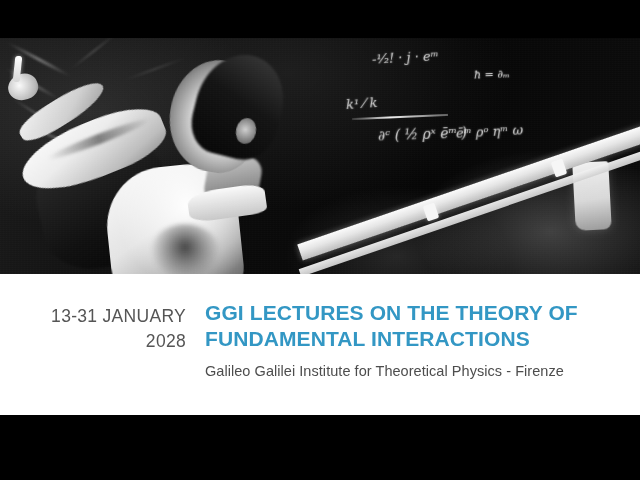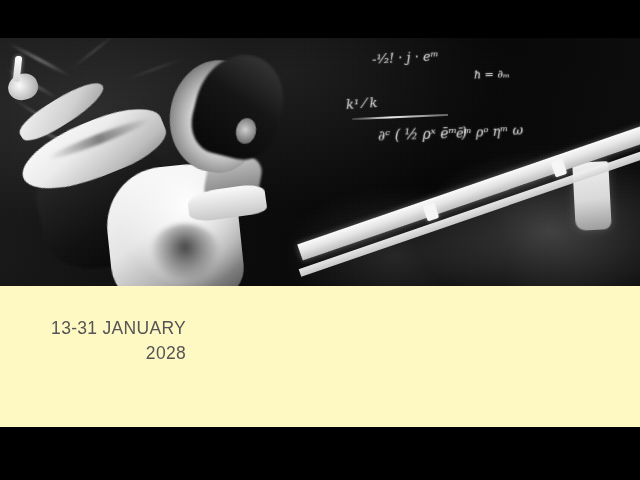--- a/index.html
+++ b/index.html
@@ -298,24 +298,24 @@
     position: absolute;
     inset: 0;
     pointer-events: none;
     background: radial-gradient(ellipse 130% 120% at 50% 45%, rgba(0,0,0,0) 55%, rgba(0,0,0,0.55) 100%);
   }
 
   
   #caption {
     position: absolute;
     left: 0;
-    top: 286px;
+    top: 274px;
     width: 640px;
     height: 141px;
-    background: #fef9c3;
+    background: #ffffff;
     z-index: 20;
   }
 
   .date-block {
     position: absolute;
     left: 0;
     top: 30px;
     width: 186px;
     text-align: right;
     color: #555555;
@@ -400,16 +400,23 @@
     <div class="vignette"></div>
   </div>
 
   <div id="caption">
 
     <div class="date-block">
       <div>13-31 JANUARY</div>
       <div>2028</div>
     </div>
 
+    <div class="title-block">
+      <h1 class="title">
+        <span>GGI LECTURES ON THE THEORY OF</span><br>
+        <span>FUNDAMENTAL INTERACTIONS</span>
+      </h1>
+      <p class="subtitle">Galileo Galilei Institute for Theoretical Physics - Firenze</p>
+    </div>
   </div>
 
   <div class="letterbox bottom"></div>
 </div>
 
 </body></html>

